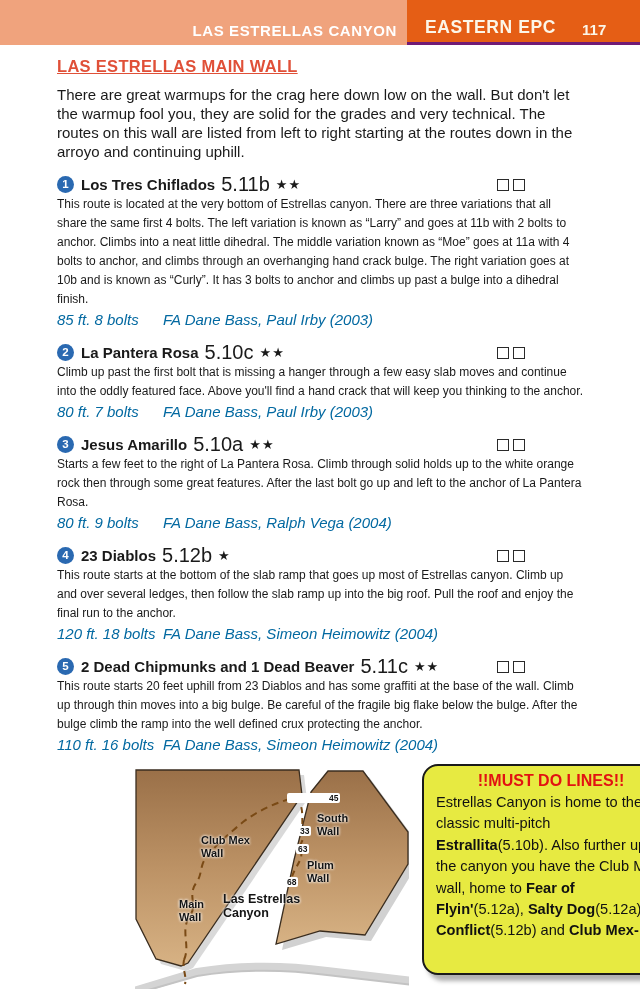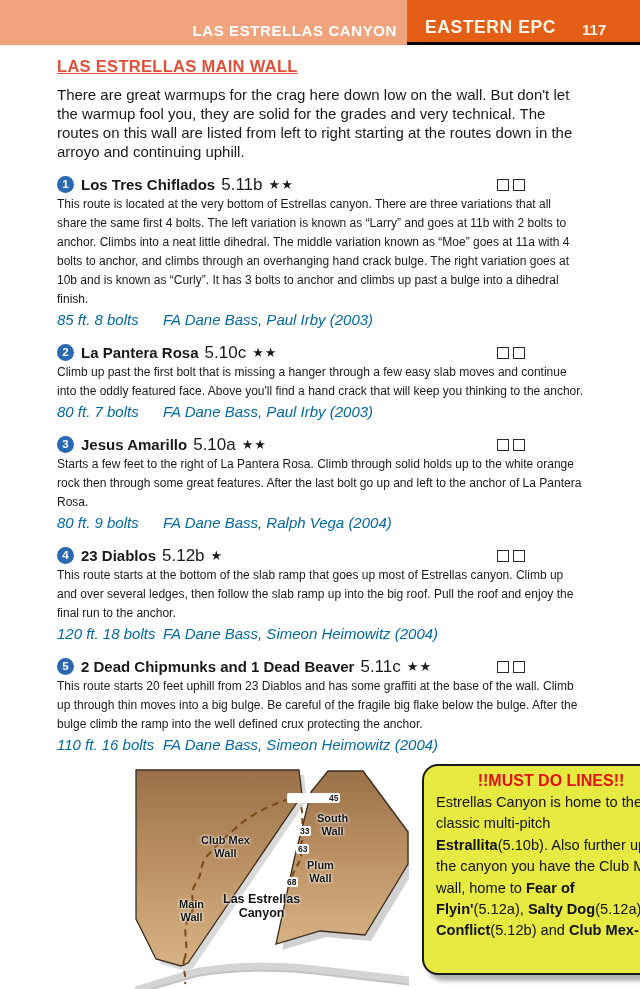--- a/index.html
+++ b/index.html
@@ -13,60 +13,59 @@
   .header { display:flex; height:45px; width:100%; }
   .header-left {
     background:#F0A37D; flex:0 0 407px; display:flex; align-items:flex-end;
     justify-content:flex-end; padding:0 10px 6px 0;
   }
   .header-left .crumb {
     color:#ffffff; font-weight:bold; font-size:15px; letter-spacing:.6px;
   }
   .header-right {
     background:#E55E15; flex:1; display:flex; align-items:flex-end;
-    padding:0 14px 4px 18px; border-bottom:3px solid #000000;
+    padding:0 14px 4px 18px; border-bottom:3px solid #701a75;
   }
   .header-right .section { color:#FCF6E8; font-weight:bold; font-size:17.5px; letter-spacing:.6px; }
   .header-right .pagenum { color:#FCF6E8; font-weight:bold; font-size:15px; margin-left:26px; }
 
   
   .content { padding:12px 57px 0 57px; }
   h1.wall-title {
     color:#E05038; font-size:16.5px; font-weight:bold; letter-spacing:.3px;
     text-decoration:underline; margin-bottom:9px;
   }
   .intro { font-size:15px; line-height:19px; margin-bottom:5px; }
 
   .route { margin-top:14px; }
   .route-title-row { display:flex; align-items:center; line-height:19px; }
   .route-num {
     width:17px; height:17px; border-radius:50%; background:#2A69B1; color:#ffffff;
     font-size:11.5px; font-weight:bold; display:inline-flex; align-items:center;
     justify-content:center; margin-right:7px; flex:0 0 auto;
   }
   .route-name { font-weight:bold; font-size:15px; }
-  .route-grade { font-size:17px; margin-left:6px;text-align:center; }
+  .route-grade { font-size:20px; margin-left:6px;text-align:center; }
   .route-stars { font-size:13px; margin-left:6px; letter-spacing:1px; }
   .checkboxes { margin-left:auto; margin-right:58px; display:flex; gap:4px; }
   .cb { width:12px; height:12px; border:1.5px solid #2a2a2a; background:#fff; display:inline-block; }
   .route-desc { font-size:12px; line-height:19px; margin-top:1px; }
   .route-stats { font-size:15px; line-height:19px; font-style:italic; color:#0369a1; margin-top:1px; }
   .route-stats .len { display:inline-block; min-width:106px; }
 
   
   .bottom-row { display:flex; margin:10px 0 0 78px; gap:13px; }
 
   
   .map { position:relative; width:274px; height:231px; flex:0 0 auto; }
   .map svg { position:absolute; left:0; top:0; }
   .map-label {
     position:absolute; font-weight:bold; font-size:11px; line-height:12.5px;
     white-space:pre-line; color:#141414;
     text-shadow:0 0 3px #ffffff, 0 0 3px #ffffff;
-    text-align:center;
   }
   .map-label.big { font-size:12.5px; line-height:14px; }
   .map-marker {
     position:absolute; background:#ffffff; color:#141414; font-weight:bold;
     font-size:8.5px; line-height:10px; padding:0 2px; border-radius:2px;
   }
 
   
   .mustdo {
     width:258px; height:211px; background:#E7EA41; border:2px solid #1a1a1a;

